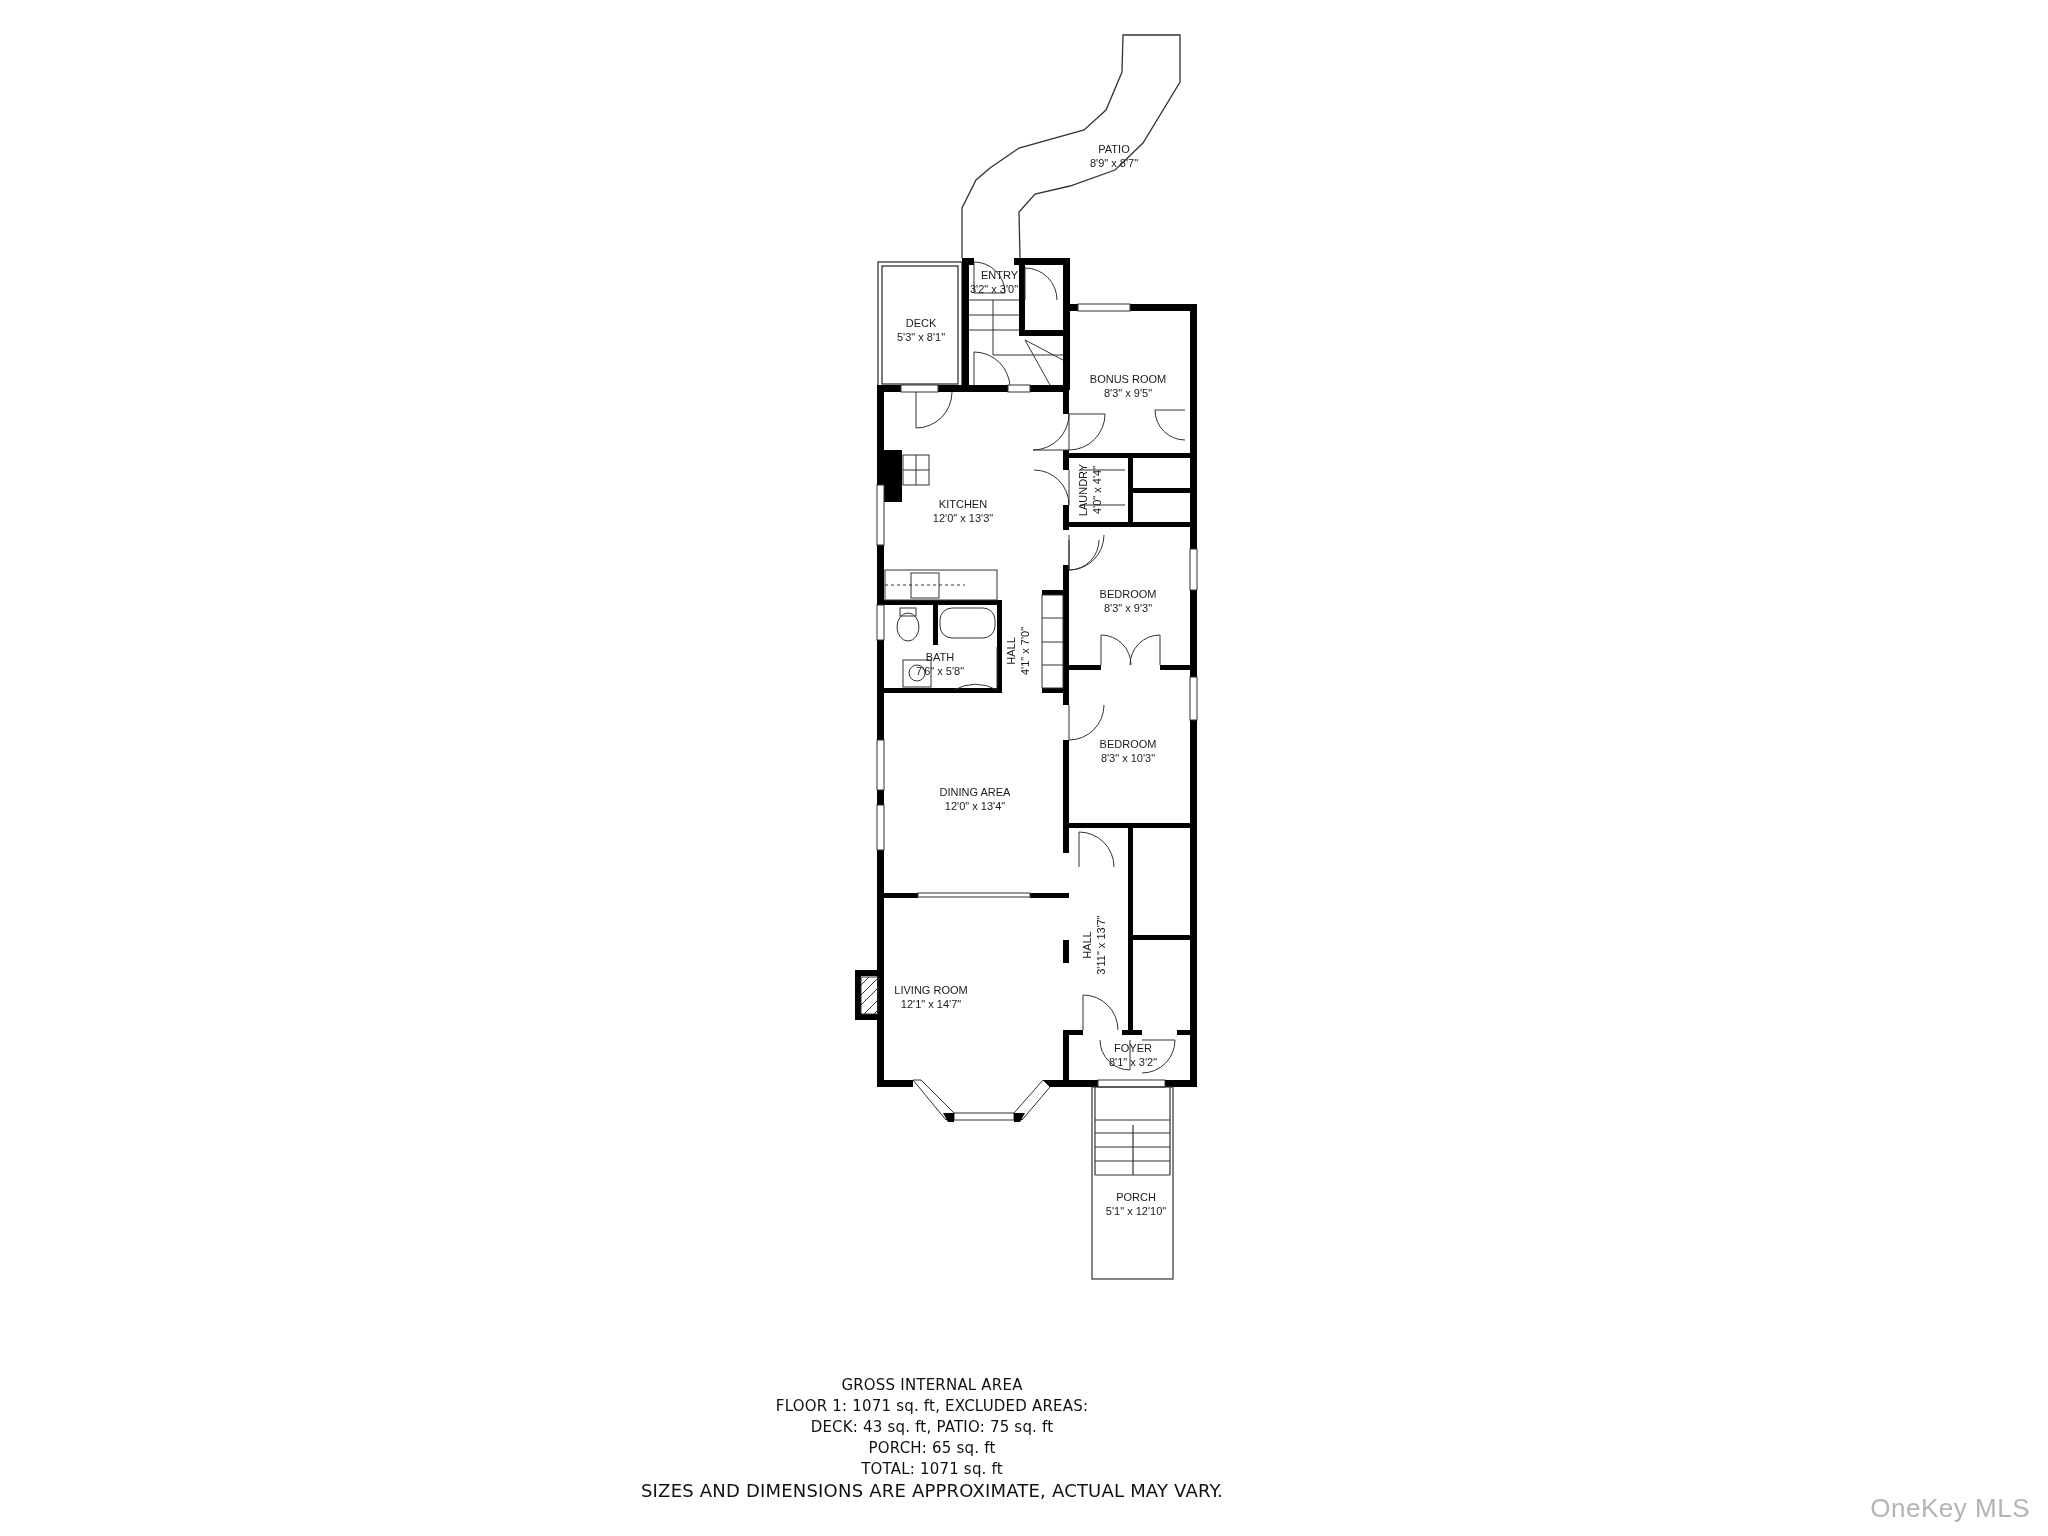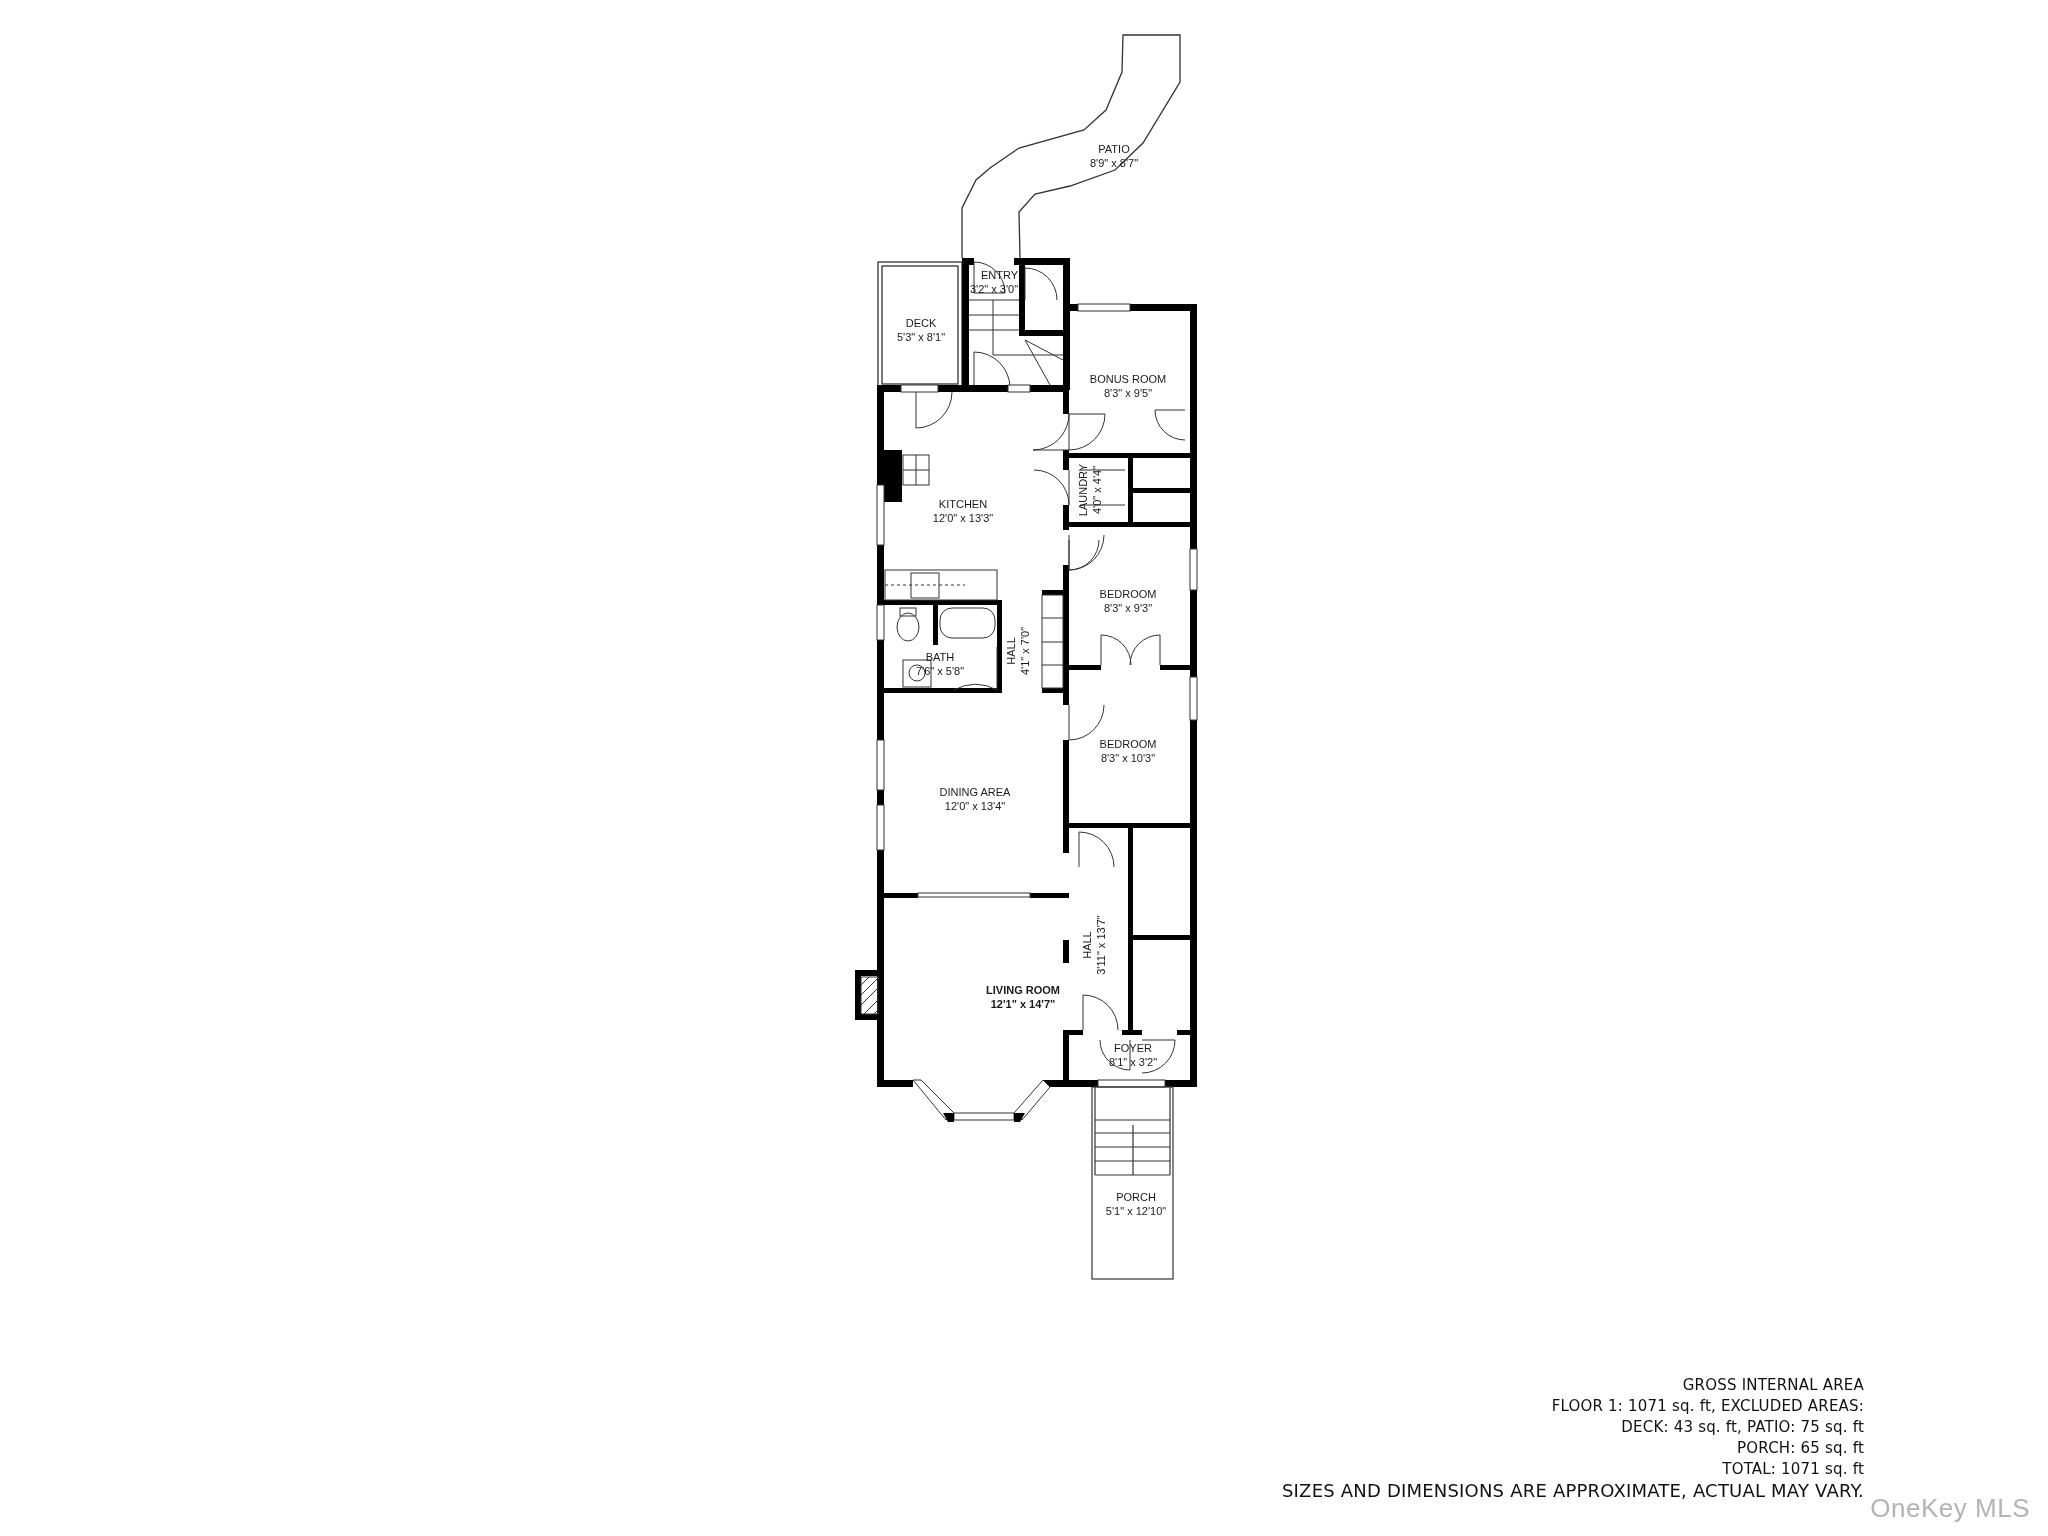--- a/index.html
+++ b/index.html
@@ -1,20 +1,20 @@
 <!DOCTYPE html>
 <html><head>
 <meta charset="utf-8">
 <style>
   html, body { margin: 0; padding: 0; background: #ffffff; }
   body { width: 2048px; height: 1536px; position: relative; overflow: hidden; font-family: "Liberation Sans", sans-serif; }
   #plan { position: absolute; left: 0; top: 0; width: 2048px; height: 1536px; }
   .room-label { position: absolute; text-align: center; font-family: "Liberation Sans", sans-serif; font-size: 11px; color: #1a1a1a; line-height: 14px; white-space: nowrap; transform: translateX(-50%); }
   .room-label.vertical { transform: translate(-50%, -50%) rotate(-90deg); }
-  .summary { position: absolute; left: 0; width: 1864px; top: 1375px; text-align: right; font-family: "DejaVu Sans", sans-serif; color: #111; }
+  .summary { position: absolute; left: 0; width: 1864px; top: 1375px; text-align: center; font-family: "DejaVu Sans", sans-serif; color: #111; }
   .summary div { font-size: 15px; line-height: 21px; letter-spacing: 0.2px; }
   .summary .disclaimer { font-size: 18px; line-height: 21px; }
   .watermark { position: absolute; right: 18px; bottom: 12px; font-family: "Liberation Sans", sans-serif; font-size: 26px; color: #b4b4b4; letter-spacing: 0.5px; }
 </style>
 </head>
 <body>
 
 <svg id="plan" viewBox="0 0 2048 1536" xmlns="http://www.w3.org/2000/svg">
 
   <g fill="none" stroke="#333" stroke-width="1.3">
@@ -247,21 +247,21 @@
   <div>8'3" x 10'3"</div>
 </div>
 <div class="room-label" style="left:975px; top:785px;">
   <div>DINING AREA</div>
   <div>12'0" x 13'4"</div>
 </div>
 <div class="room-label vertical" style="left:1094px; top:945px;">
   <div>HALL</div>
   <div>3'11" x 13'7"</div>
 </div>
-<div class="room-label" style="left:1023px; top:983px;font-weight:bold;">
+<div class="room-label" style="left:931px; top:983px;">
   <div>LIVING ROOM</div>
   <div>12'1" x 14'7"</div>
 </div>
 <div class="room-label" style="left:1133px; top:1041px;">
   <div>FOYER</div>
   <div>8'1" x 3'2"</div>
 </div>
 <div class="room-label" style="left:1136px; top:1190px;">
   <div>PORCH</div>
   <div>5'1" x 12'10"</div>

